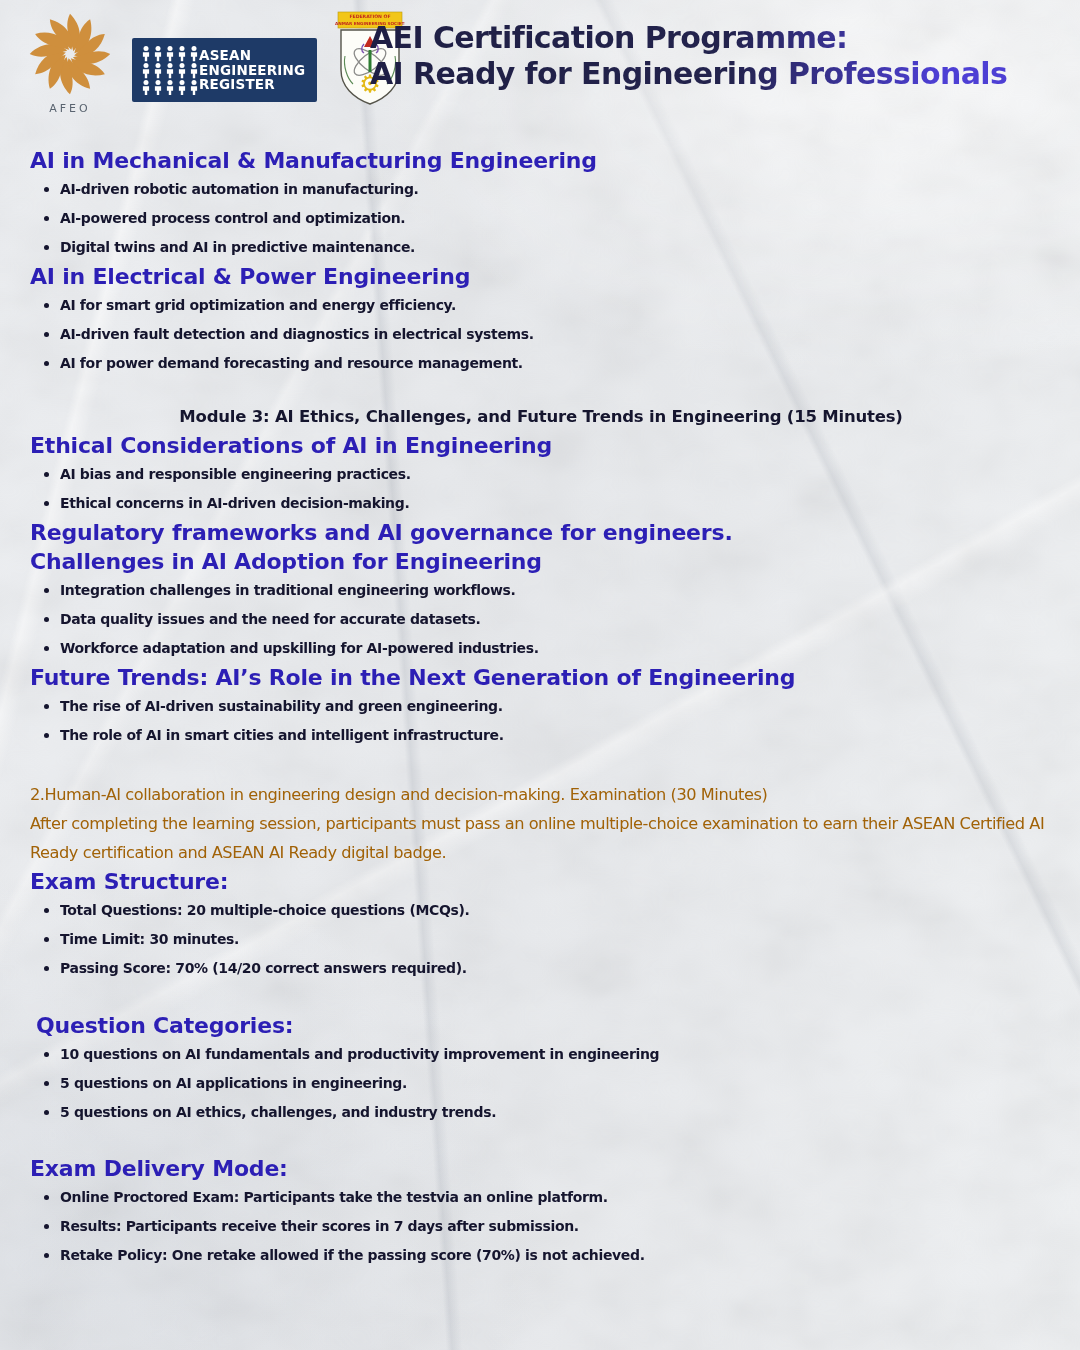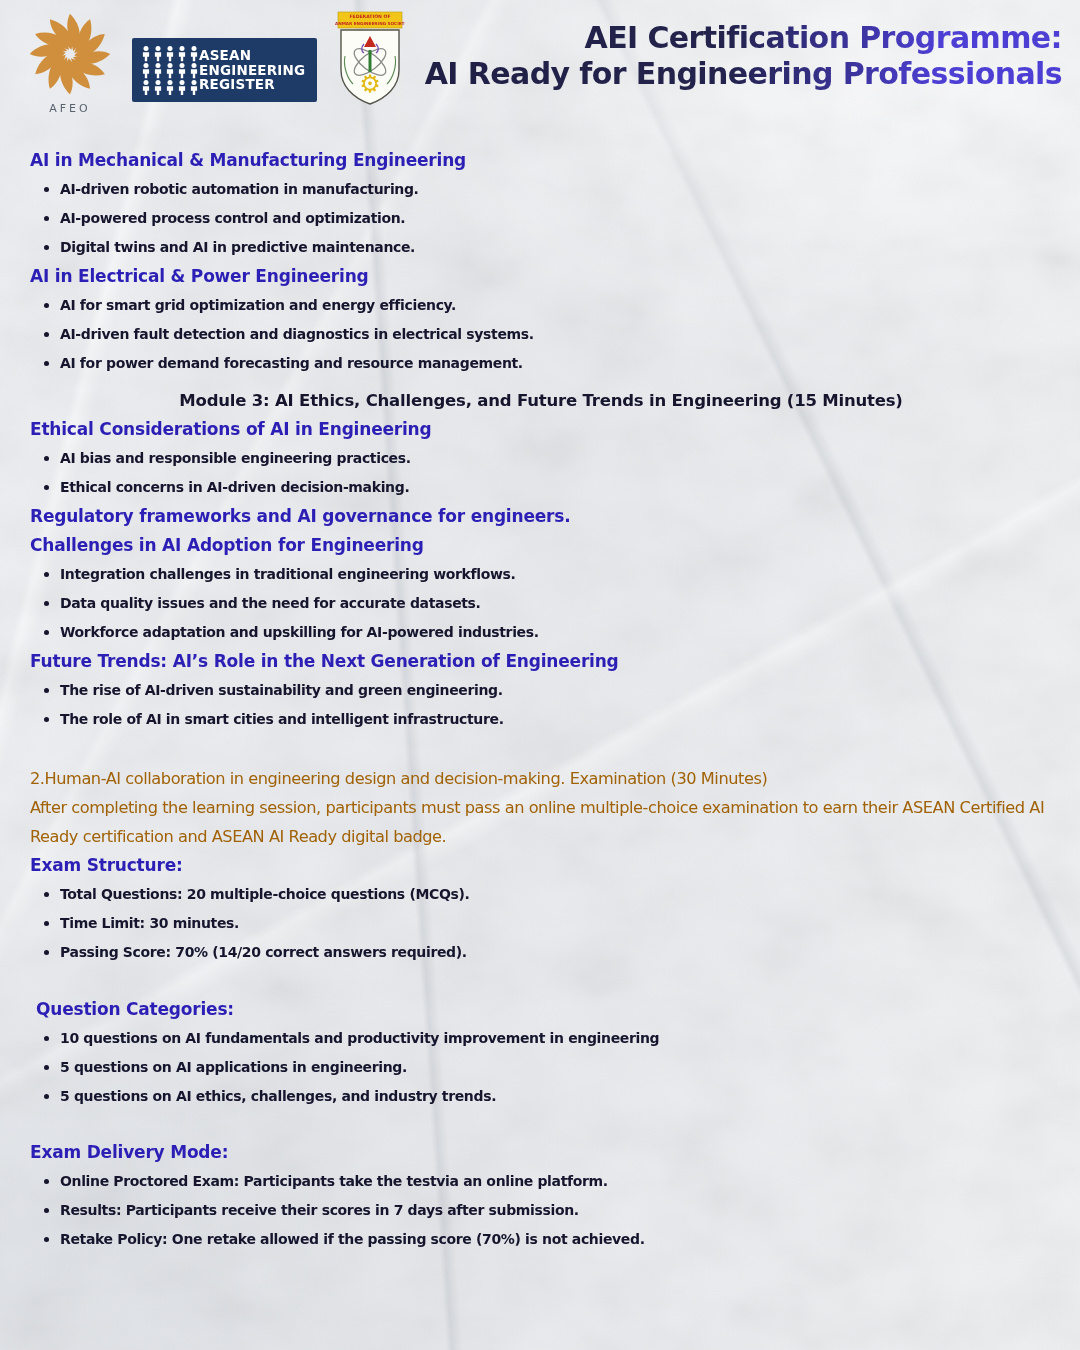--- a/index.html
+++ b/index.html
@@ -29,43 +29,43 @@
   
   .header{position:relative;height:145px;}
   .logos{position:absolute;left:18px;top:8px;display:flex;align-items:flex-start;}
   .afeo{width:104px;text-align:center;}
   .afeo-label{font-size:11px;font-weight:500;color:#5a6470;letter-spacing:3px;margin-top:-2px;}
   .aer-box{margin:30px 0 0 10px;background:#1e3a67;border-radius:2px;
            display:flex;align-items:center;padding:7px 12px 7px 9px;}
   .aer-text{color:#ffffff;font-weight:700;font-size:13.5px;line-height:1.1;letter-spacing:.2px;}
   .fmes{margin:2px 0 0 18px;}
 
-  .title-wrap{position:absolute;left:370px;right:18px;top:20px;text-align:right;}
+  .title-wrap{position:absolute;left:370px;right:18px;top:20px;text-align:left;}
   .title-line{font-weight:700;font-size:30px;line-height:36px;letter-spacing:-.6px;color:#2c2390;}
   @supports ((-webkit-background-clip: text) or (background-clip: text)){
     .title-line{
       background:linear-gradient(90deg,#1f1f44 0%,#23234d 52%,#4d3fd4 82%);
       -webkit-background-clip:text;background-clip:text;color:transparent;
     }
   }
 
   
   .content{padding:1px 28px 0 30px;}
-  .h-accent{color:#2c1fb5;font-weight:700;font-size:17px;line-height:29px;letter-spacing:-.2px;margin:0;}
+  .h-accent{color:#2c1fb5;font-weight:700;font-size:22px;line-height:29px;letter-spacing:-.2px;margin:0;}
   .h-center{color:#15152e;font-weight:700;font-size:16.5px;line-height:29px;letter-spacing:-.2px;margin:0;text-align:center;}
   .para{color:#a16207;font-weight:400;font-size:16.2px;line-height:29px;letter-spacing:-.45px;margin:0;}
   ul.bul{list-style:none;margin:0;padding:0;}
   ul.bul li{
     position:relative;padding-left:30px;margin:0;
     color:#15152e;font-weight:700;font-size:14px;line-height:29px;letter-spacing:-.35px;
   }
   ul.bul li::before{
     content:"";position:absolute;left:14px;top:12px;width:5px;height:5px;border-radius:50%;background:#15152e;
   }
-  .gap-module3{margin-top:8px;}
+  .gap-module3{margin-top:24px;}
   .gap-exam-intro{margin-top:30px;}
   .gap-structure{}
   .gap-categories{margin-top:28px;}
   .gap-delivery{margin-top:27px;}
   .indent-sm{padding-left:6px;}
 </style>
 </head>
 <body>
 
 <div class="paper"></div>

